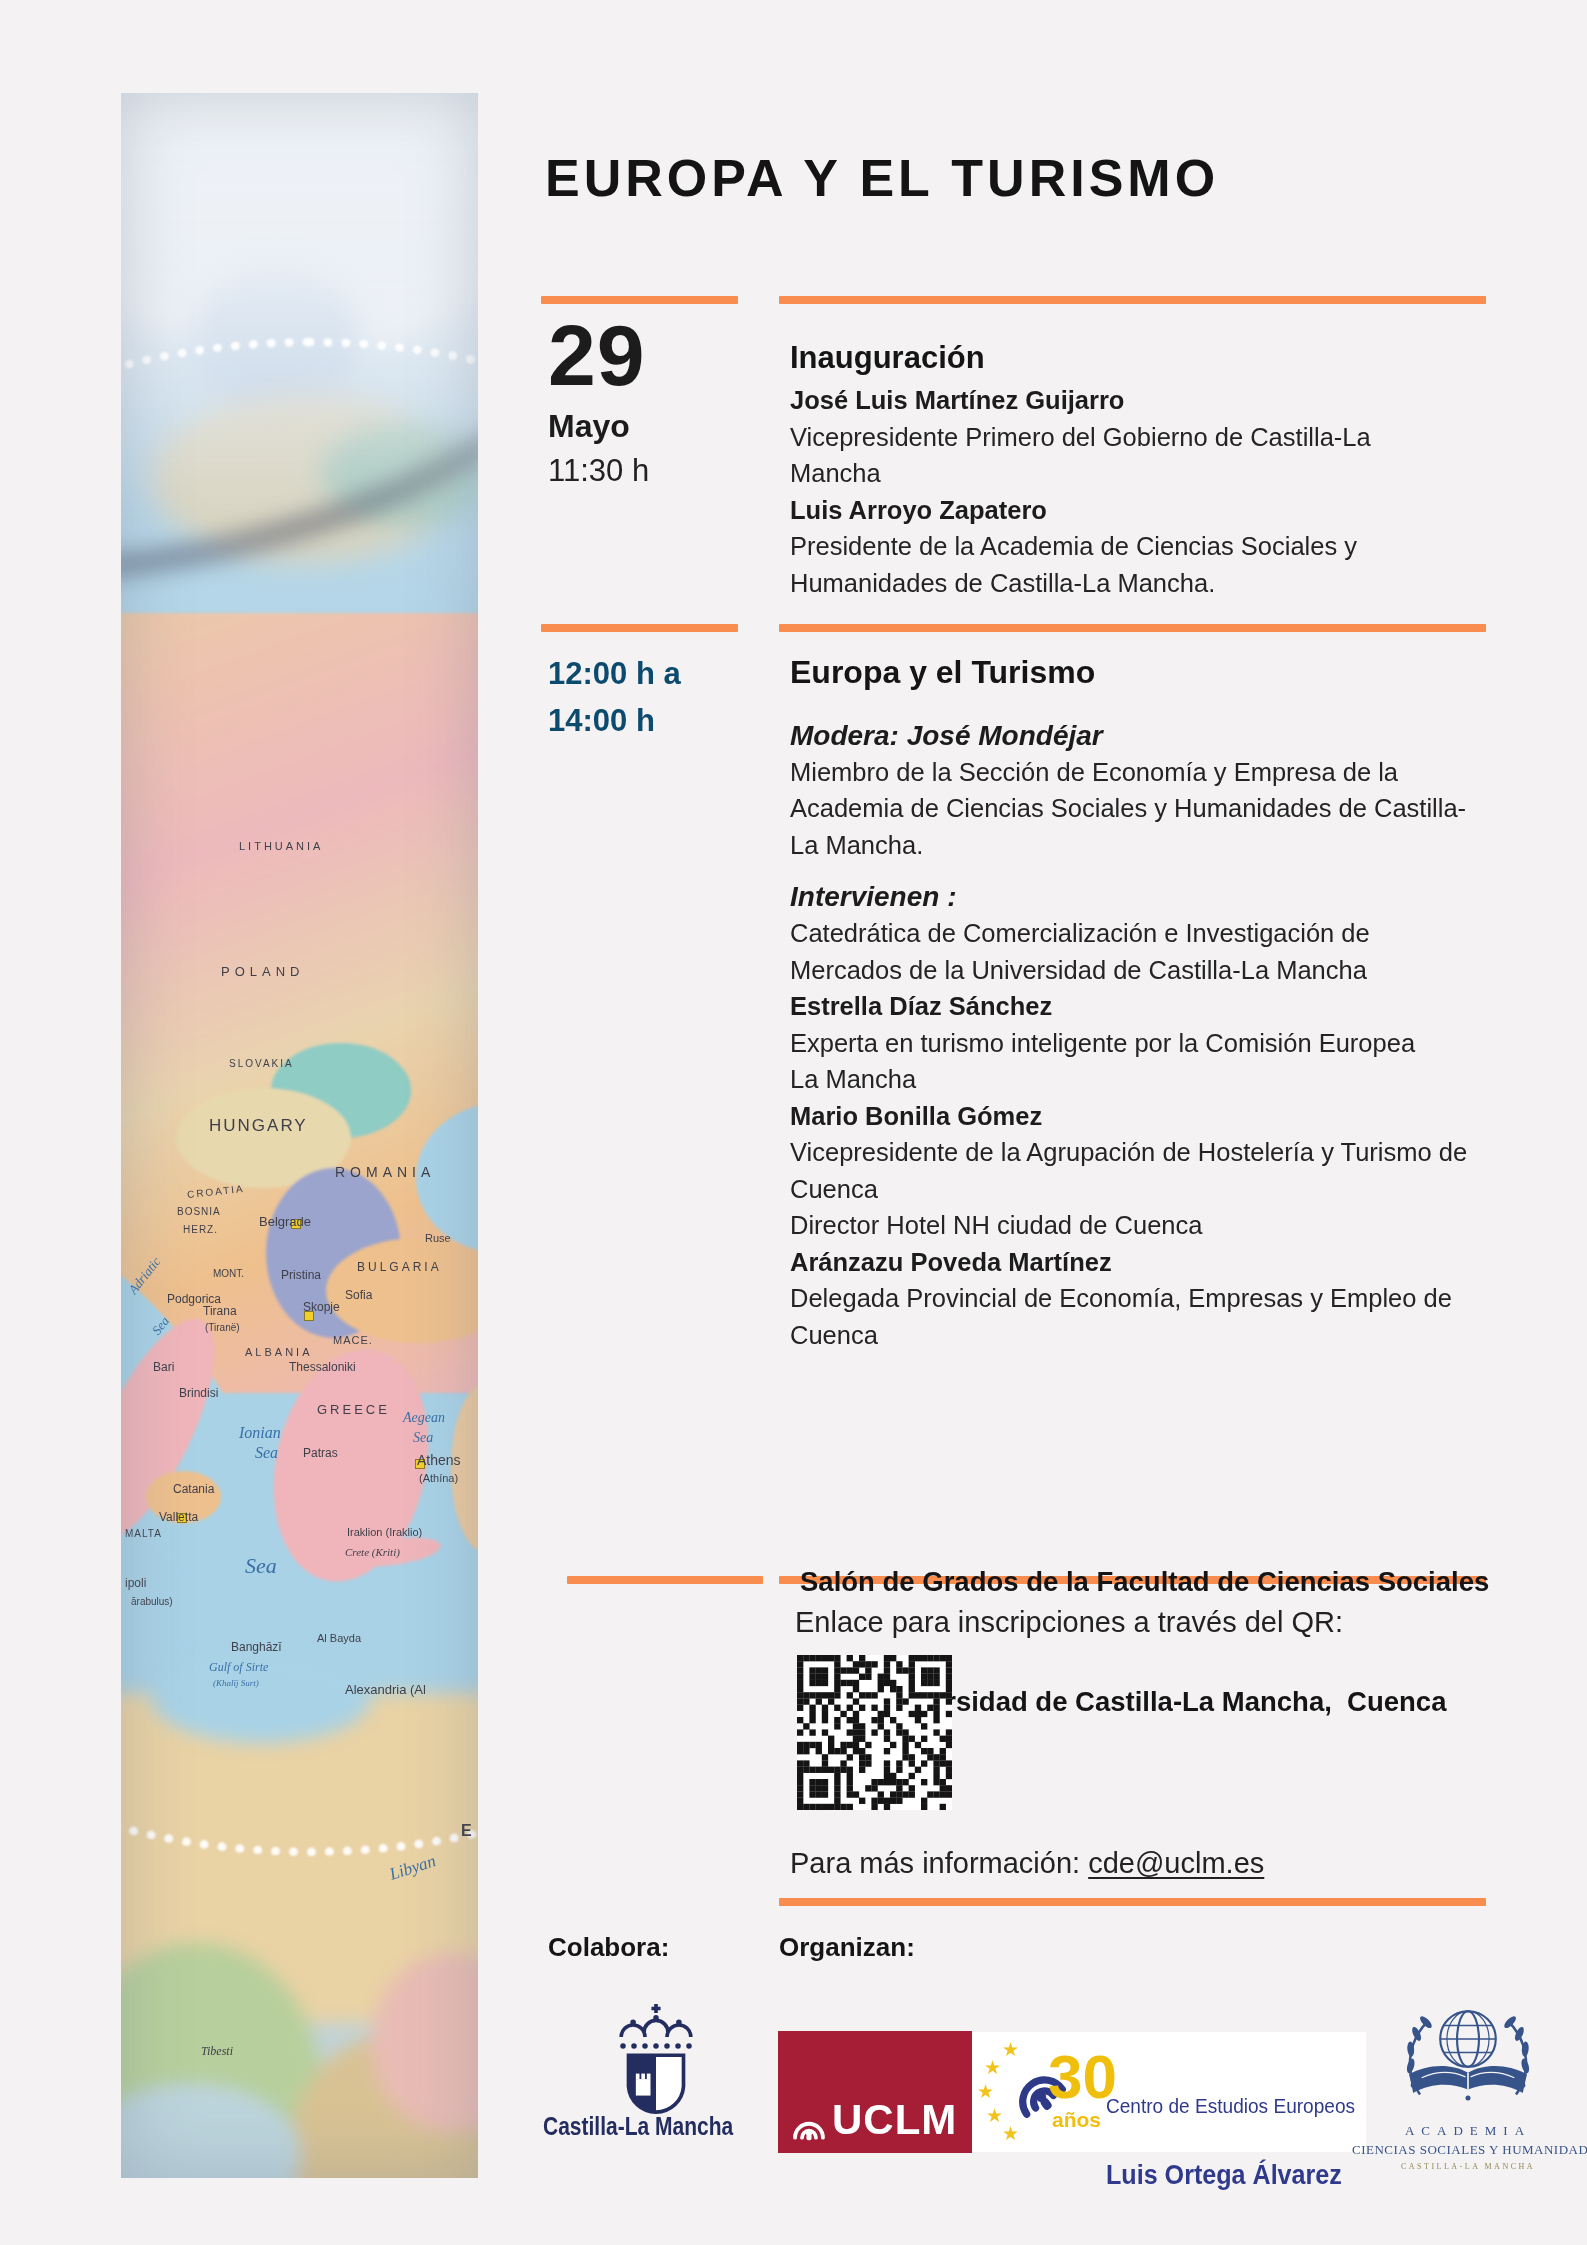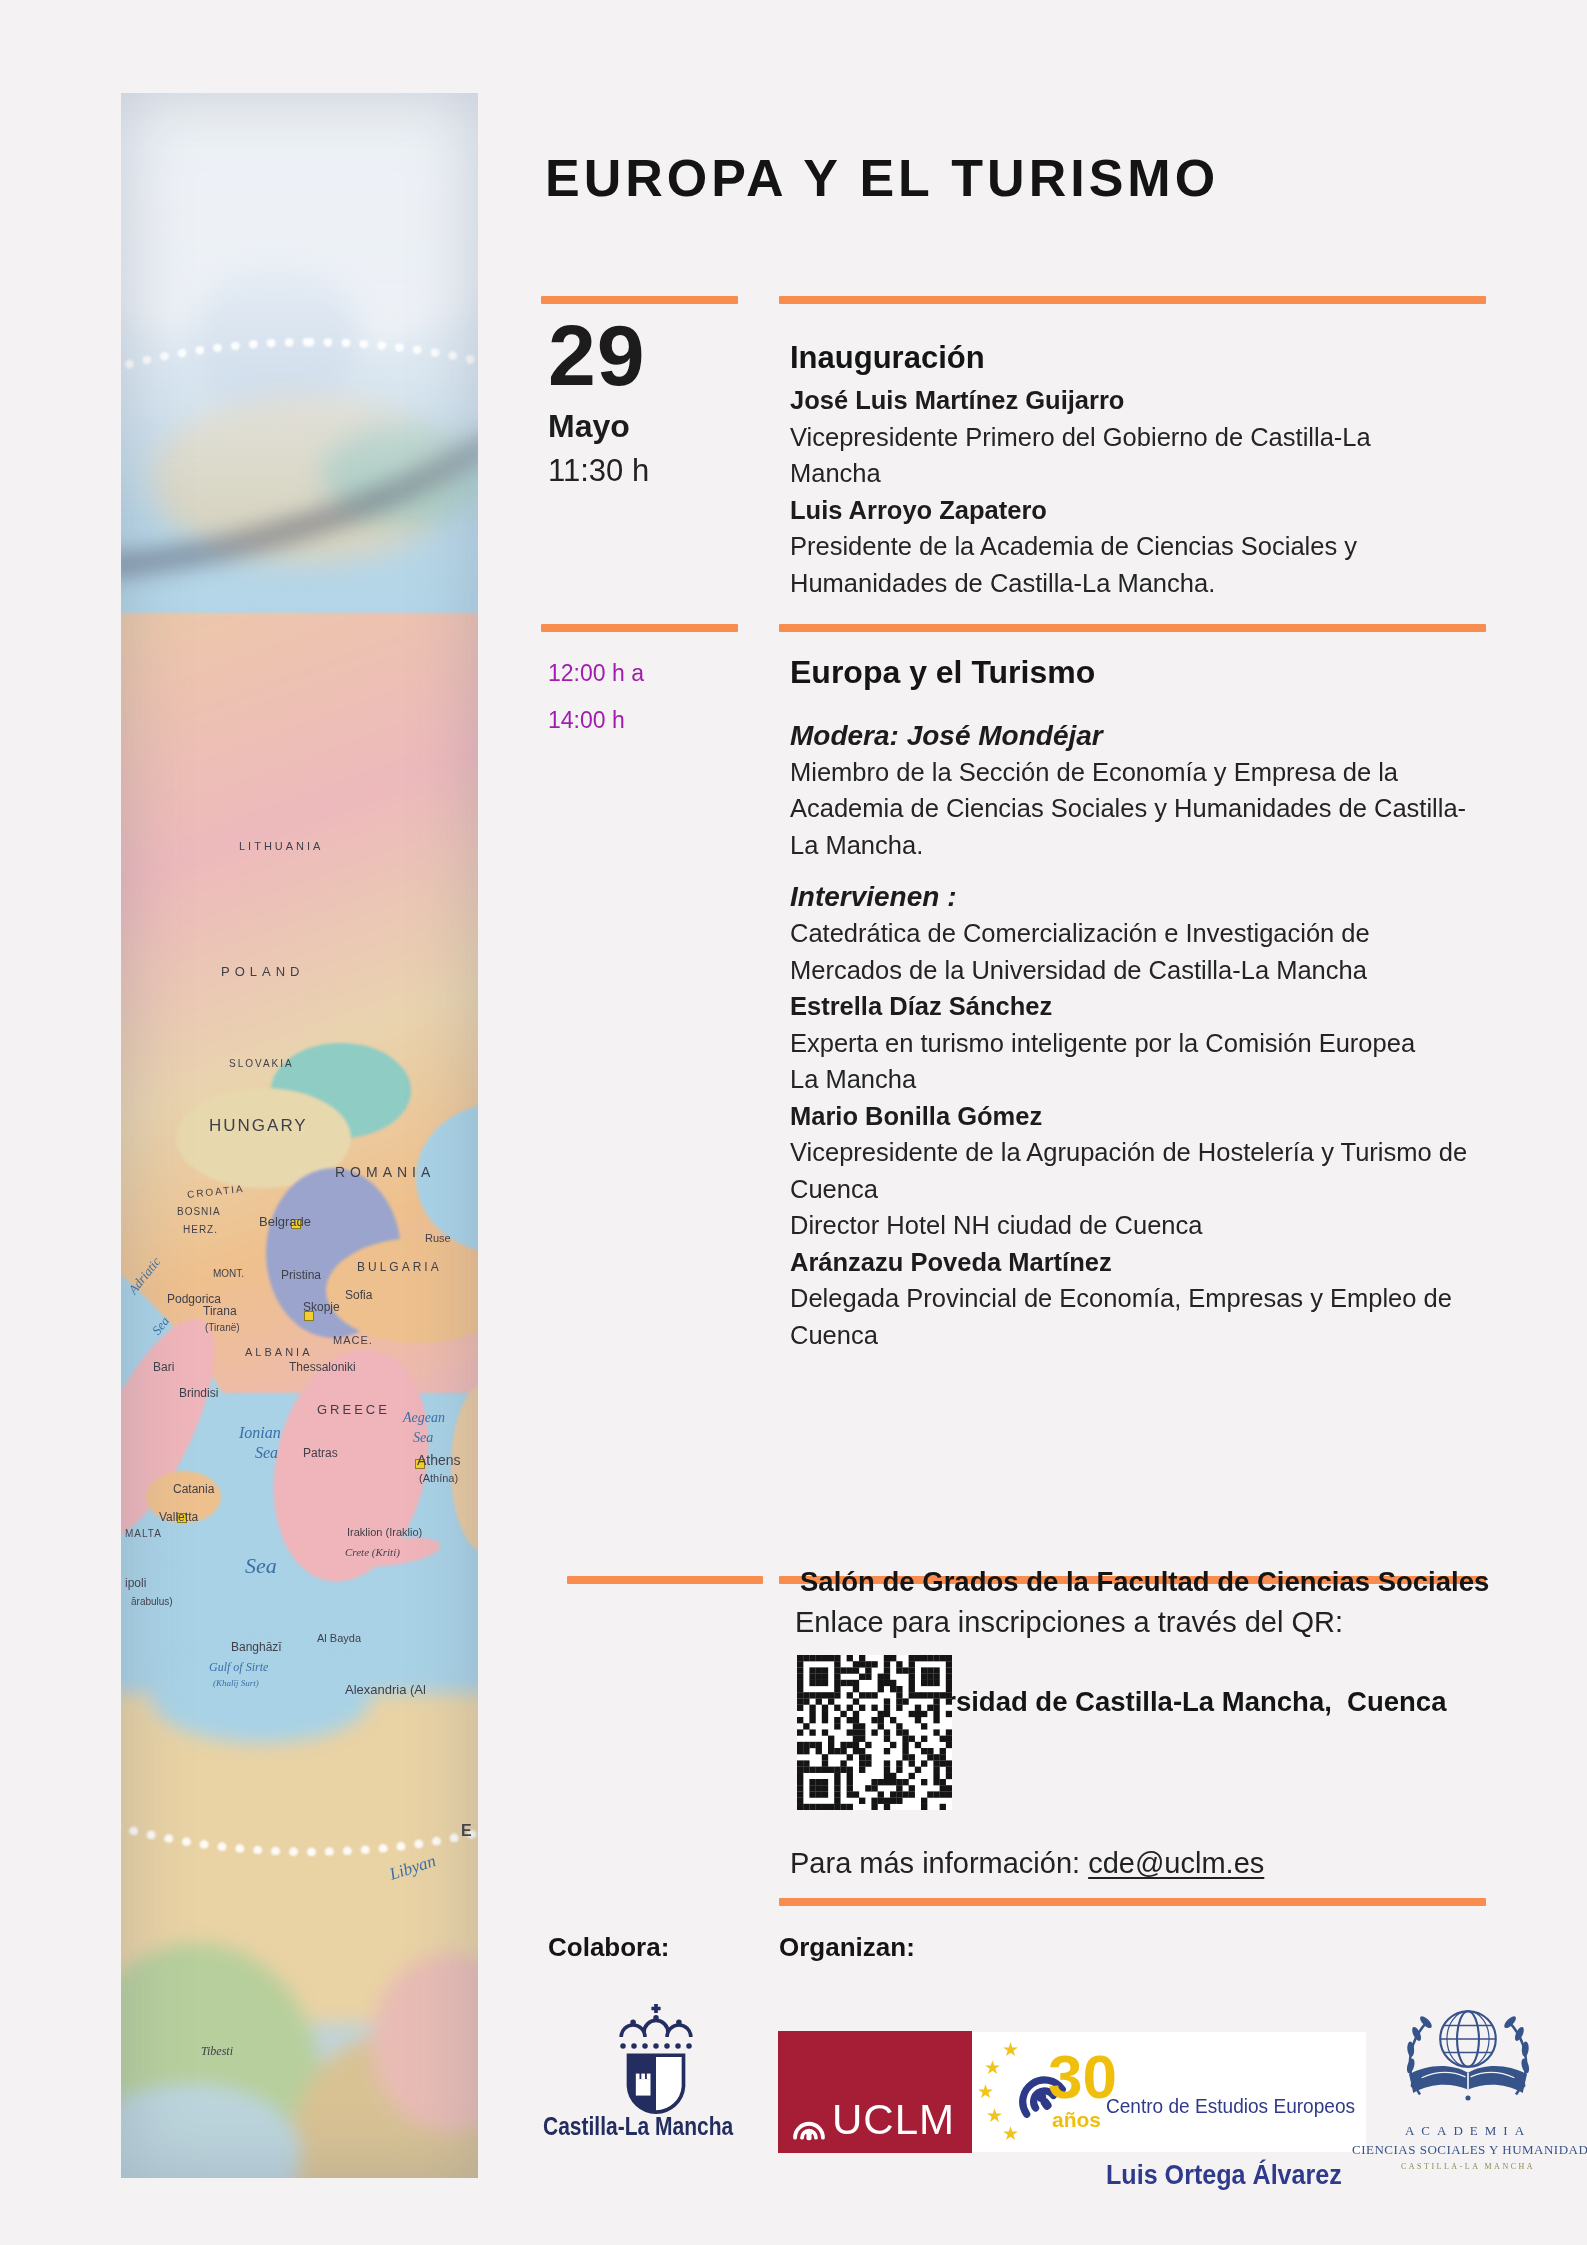--- a/index.html
+++ b/index.html
@@ -31,21 +31,21 @@
   .d1l{left:541px;top:296px;width:197px;} .d1r{left:779px;top:296px;width:707px;}
   .d2l{left:541px;top:624px;width:197px;} .d2r{left:779px;top:624px;width:707px;}
   .d3l{left:567px;top:1576px;width:196px;} .d3r{left:779px;top:1576px;width:707px;}
   .d4 {left:779px;top:1898px;width:707px;}
 
   .date-block{position:absolute;left:548px;top:312px;}
   .date-day{font-size:86px;font-weight:700;line-height:1;letter-spacing:1px;}
   .date-month{font-size:32px;font-weight:700;margin-top:10px;}
   .date-time{font-size:31px;margin-top:8px;color:#222;}
 
-  .time-block{position:absolute;left:548px;top:650px;font-size:23px;line-height:47px;color:#a21caf;white-space:pre;}
+  .time-block{position:absolute;left:548px;top:650px;font-size:31px;line-height:47px;color:#0c4a6e;white-space:pre;font-weight:bold;}
 
   .sess{position:absolute;left:790px;width:740px;}
   .sess1{top:338px;} .sess2{top:652px;}
   .sess h2{margin:0;font-size:31px;font-weight:700;line-height:1.3;color:#151515;}
   .sess2 h2{font-size:32px;}
   .p-name{font-size:25.5px;font-weight:700;line-height:36.5px;white-space:pre;}
   .p-line{font-size:25.5px;line-height:36.5px;white-space:pre;color:#242424;}
   .mod-head,.interv-head{font-size:28px;font-weight:700;font-style:italic;line-height:36px;margin-top:24px;}
   .interv-head{margin-top:16px;}
   #sess1-list{margin-top:4px;}
@@ -59,21 +59,21 @@
   .foot-label{position:absolute;top:1932px;font-size:26px;font-weight:700;color:#151515;}
   .colabora{left:548px;} .organizan{left:779px;}
 
   
   .logo-clm{position:absolute;left:543px;top:2000px;width:225px;height:150px;}
   .logo-clm svg{position:absolute;left:58px;top:2px;}
   .clm-text{position:absolute;left:0;top:112px;font-size:25px;font-weight:700;color:#232d5f;
             transform:scaleX(.84);transform-origin:left;white-space:pre;}
   .logo-uclm{position:absolute;left:778px;top:2031px;width:194px;height:122px;background:#a51e35;
              display:flex;align-items:flex-end;padding:0 0 12px 12px;box-sizing:border-box;}
-  .uclm-text{color:#fff;font-size:42px;font-weight:400;letter-spacing:1px;line-height:1;margin-left:4px;}
+  .uclm-text{color:#fff;font-size:42px;font-weight:700;letter-spacing:1px;line-height:1;margin-left:4px;}
   .logo-cee{position:absolute;left:972px;top:2032px;width:394px;height:120px;background:#fff;}
   .star{position:absolute;color:#f2c31a;font-size:19px;line-height:1;}
   .cee-arcs{position:absolute;left:36px;top:24px;}
   .cee-30{position:absolute;left:76px;top:14px;font-size:62px;font-weight:800;color:#f0bf0e;line-height:1;}
   .cee-anos{position:absolute;left:80px;top:76px;font-size:21px;font-weight:700;color:#f0bf0e;}
   .cee-text{position:absolute;left:134px;top:26px;transform:scaleX(.93);transform-origin:left;white-space:pre;}
   .cee-l1{font-size:20.5px;color:#303a8c;}
   .cee-l2{font-size:27px;font-weight:700;color:#303a8c;margin-top:6px;}
   .logo-academia{position:absolute;left:1352px;top:1995px;width:232px;height:175px;text-align:center;color:#36538a;}
   .acad-l1{font-size:13px;letter-spacing:7px;margin-top:4px;font-family:"Liberation Serif",serif;}

